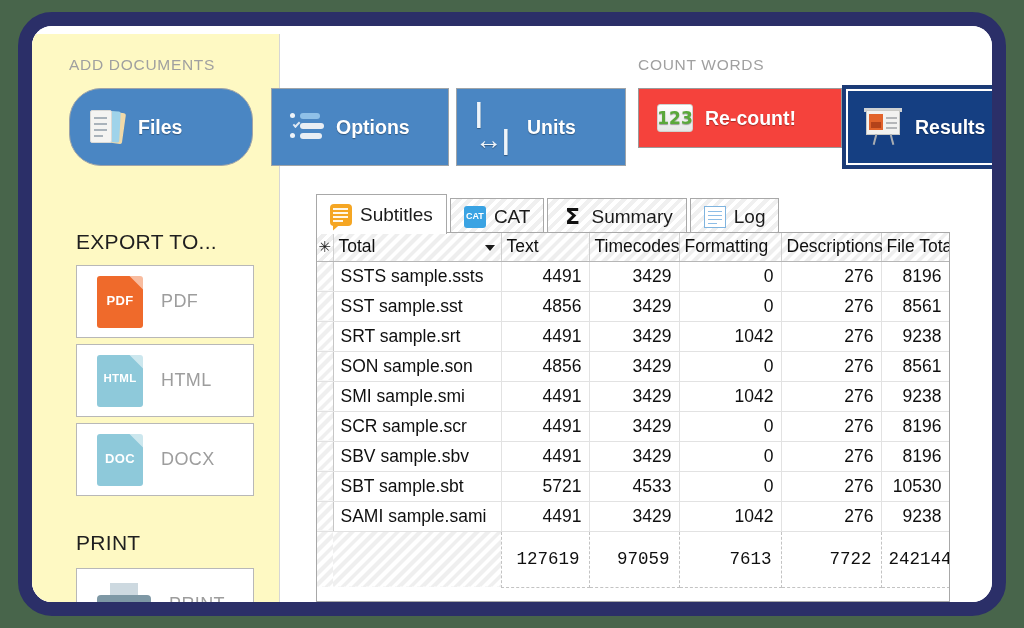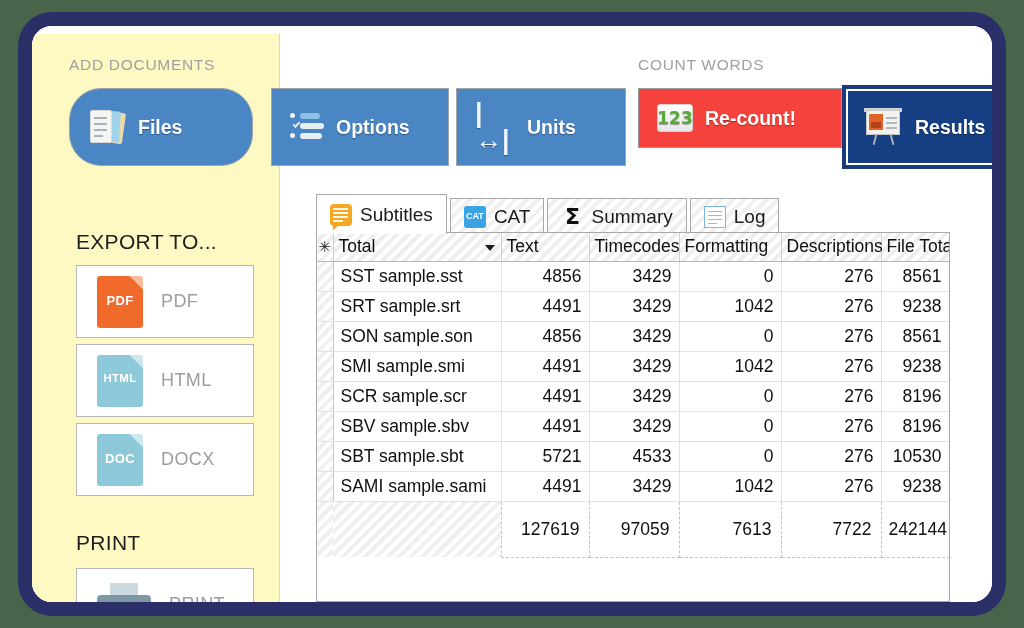--- a/index.html
+++ b/index.html
@@ -210,20 +210,21 @@
     background: repeating-linear-gradient(135deg,#ffffff 0 4px,#efefef 4px 8px);
     border-right: 1px solid #c6c6c6;
     padding: 0;
   }
   table.grid td.num { text-align: right; }
   table.grid tr.total td {
     height: 56px;
     border-bottom: none;
     border-right: none;
     font-size: 17.5px;
+    font-family: Liberation Mono, monospace;
   }
   table.grid tr.total td.num {
     border: 1px dashed #c3c3c3;
     padding-right: 9px;
   }
   table.grid tr.total td.filler {
     background: repeating-linear-gradient(135deg,#ffffff 0 4px,#efefef 4px 8px);
   }
 </style>
 </head>
@@ -378,20 +379,29 @@
             <th class="lbl-left">Text</th>
             <th class="lbl-right">Timecodes</th>
             <th class="lbl-right">Formatting</th>
             <th class="lbl-right">Descriptions</th>
             <th class="lbl-right">File Total</th>
           </tr>
         </thead>
         <tbody id="grid-body">
             <tr>
               <td class="rowsel"></td>
+              <td>SSTS sample.ssts</td>
+              <td class="num">4491</td>
+              <td class="num">3429</td>
+              <td class="num">0</td>
+              <td class="num">276</td>
+              <td class="num">8196</td>
+            </tr>
+            <tr>
+              <td class="rowsel"></td>
               <td>SST sample.sst</td>
               <td class="num">4856</td>
               <td class="num">3429</td>
               <td class="num">0</td>
               <td class="num">276</td>
               <td class="num">8561</td>
             </tr>
             <tr>
               <td class="rowsel"></td>
               <td>SRT sample.srt</td>

